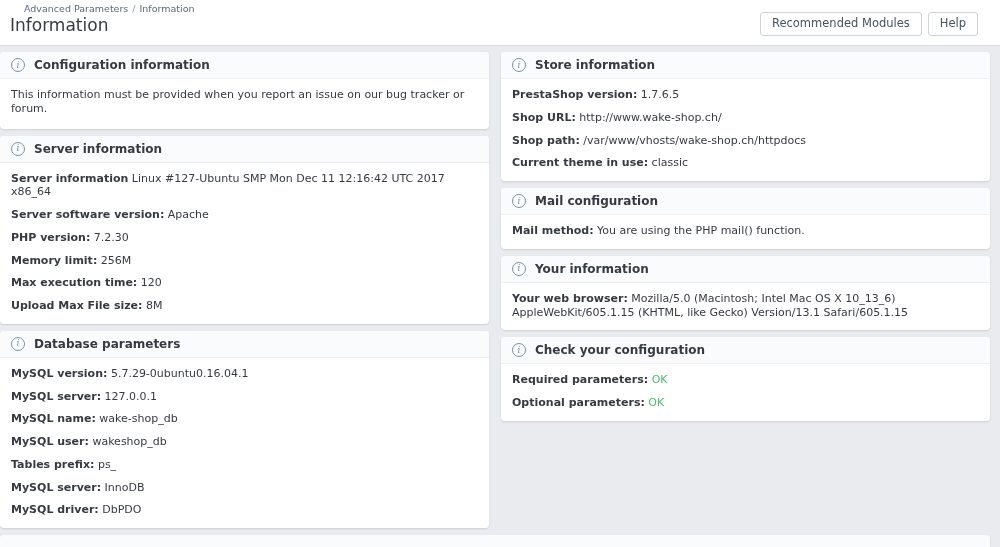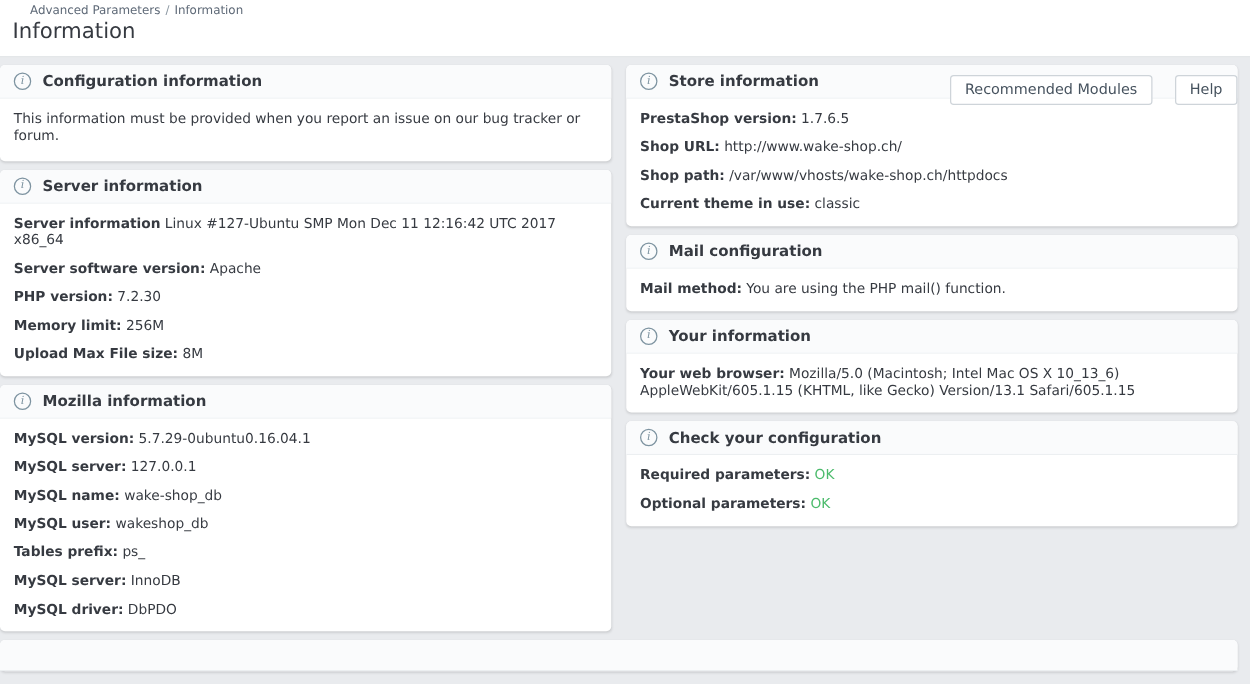--- a/index.html
+++ b/index.html
@@ -17,21 +17,21 @@
   }
   .breadcrumb {
     position: absolute; top: 3px; left: 24px;
     font-size: 9.5px; color: #5e6977;
   }
   .breadcrumb .sep { margin: 0 4px; color: #8a96a1; }
   .page-title {
     position: absolute; top: 15px; left: 10px;
     font-size: 17px; font-weight: 400; color: #363a41;
   }
-  .topbar-buttons { position: absolute; top: 12px; right: 10px; display: flex; gap: 18px; margin-top: 48px; }
+  .topbar-buttons { position: absolute; top: 12px; right: 22px; display: flex; gap: 6px; }
   .btn {
     background: #fff; border: 1px solid #ced4d9; border-radius: 3px;
     font-size: 11.5px; color: #46525e; padding: 4px 11px;
     font-family: inherit; cursor: pointer; line-height: 1.2;
   }
   
   .content { padding: 6px 10px 0 0; }
   .columns { display: flex; gap: 12px; }
   .col { flex: 1; min-width: 0; }
   .panel {
@@ -91,28 +91,29 @@
       <div class="panel">
         <div class="panel-header">
           <span class="info-icon">i</span>
           <span>Server information</span>
         </div>
         <div class="panel-body">
             <p class="info-row"><b>Server information</b><span> Linux #127-Ubuntu SMP Mon Dec 11 12:16:42 UTC 2017 x86_64</span></p>
             <p class="info-row"><b>Server software version:</b><span> Apache</span></p>
             <p class="info-row"><b>PHP version:</b><span> 7.2.30</span></p>
             <p class="info-row"><b>Memory limit:</b><span> 256M</span></p>
+            <p class="info-row"><b>Max execution time:</b><span> 120</span></p>
             <p class="info-row"><b>Upload Max File size:</b><span> 8M</span></p>
           </div>
       </div>
 
       <div class="panel">
         <div class="panel-header">
           <span class="info-icon">i</span>
-          <span>Mozilla information</span>
+          <span>Database parameters</span>
         </div>
         <div class="panel-body">
             <p class="info-row"><b>MySQL version:</b><span> 5.7.29-0ubuntu0.16.04.1</span></p>
             <p class="info-row"><b>MySQL server:</b><span> 127.0.0.1</span></p>
             <p class="info-row"><b>MySQL name:</b><span> wake-shop_db</span></p>
             <p class="info-row"><b>MySQL user:</b><span> wakeshop_db</span></p>
             <p class="info-row"><b>Tables prefix:</b><span> ps_</span></p>
             <p class="info-row"><b>MySQL server:</b><span> InnoDB</span></p>
             <p class="info-row"><b>MySQL driver:</b><span> DbPDO</span></p>
           </div>

